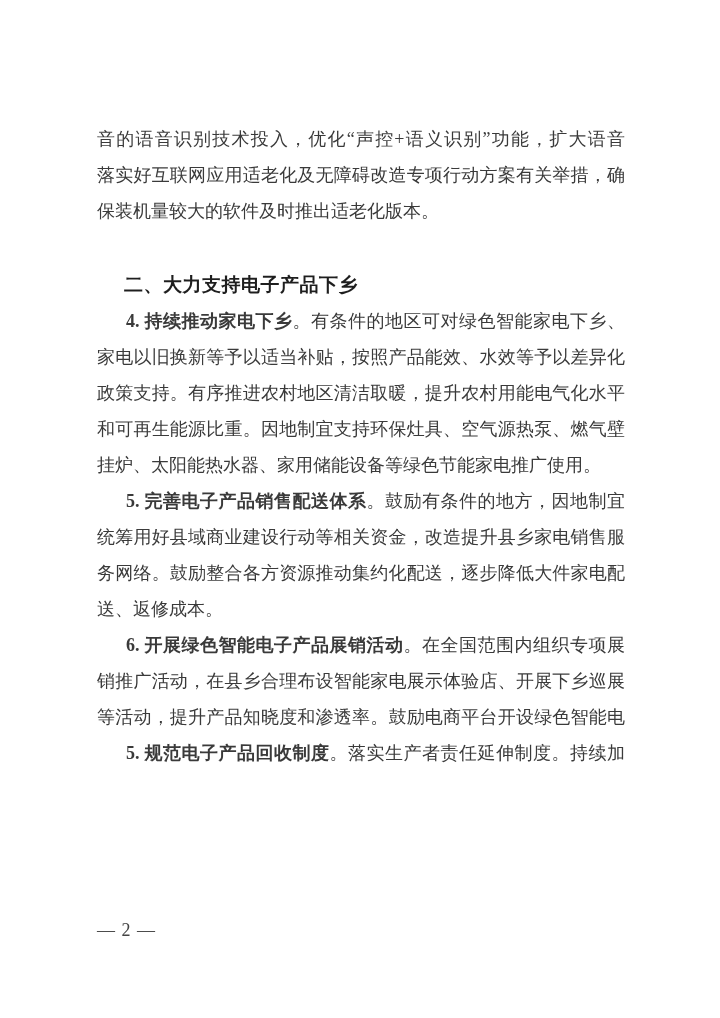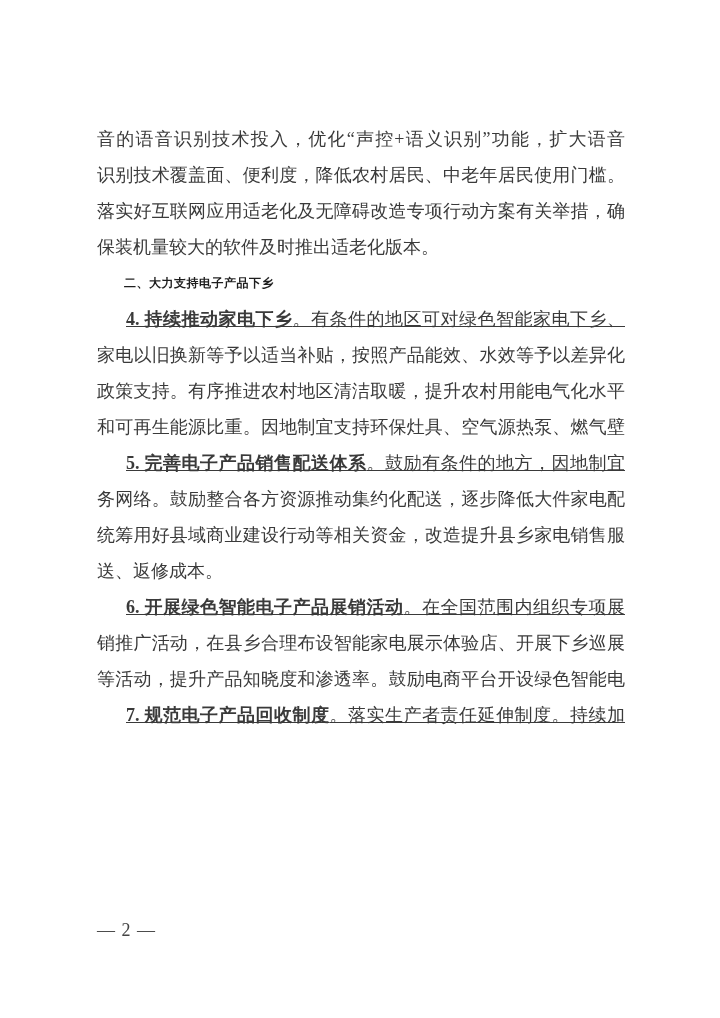--- a/index.html
+++ b/index.html
@@ -31,70 +31,70 @@
     text-align:justify;
     text-align-last:justify;
     height:36px;
     overflow:visible;
   }
   .line.end{
     text-align-last:left;
   }
   .line.indent{
     text-indent:29px;
-    text-decoration:underline;
   }
   .b{font-weight:700;}
   .r{font-weight:400;}
   .heading{
     font-family:Liberation Serif, serif;
     font-weight:700;
-    font-size:12px;
+    font-size:19px;
     line-height:36px;
     height:36px;
     text-indent:27px;
     color:var(--heading-text);
     letter-spacing:0.5px;
+    margin-top:38px;
   }
   .page-footer{
     position:absolute;
     left:97px;top:912px;
     font-size:18px;
     line-height:36px;
     color:#444444;
     letter-spacing:1px;
   }
 </style>
 </head>
 <body>
 
 <div class="page">
   <div class="doc-body">
       <div class="paragraph">
         <div class="line"><span class="r">音的语音识别技术投入，优化“声控+语义识别”功能，扩大语音</span></div>
-        <div class="line"><span class="r">识别技术覆盖面、便利度，降低农村居民、中老年居民使用门槛。</span></div>
         <div class="line"><span class="r">落实好互联网应用适老化及无障碍改造专项行动方案有关举措，确</span></div>
         <div class="line end"><span class="r">保装机量较大的软件及时推出适老化版本。</span></div>
       </div>
       <div class="heading">二、大力支持电子产品下乡</div>
       <div class="paragraph">
         <div class="line indent"><span class="b">4. 持续推动家电下乡</span><span class="r">。有条件的地区可对绿色智能家电下乡、</span></div>
         <div class="line"><span class="r">家电以旧换新等予以适当补贴，按照产品能效、水效等予以差异化</span></div>
         <div class="line"><span class="r">政策支持。有序推进农村地区清洁取暖，提升农村用能电气化水平</span></div>
         <div class="line"><span class="r">和可再生能源比重。因地制宜支持环保灶具、空气源热泵、燃气壁</span></div>
+        <div class="line end"><span class="r">挂炉、太阳能热水器、家用储能设备等绿色节能家电推广使用。</span></div>
       </div>
       <div class="paragraph">
         <div class="line indent"><span class="b">5. 完善电子产品销售配送体系</span><span class="r">。鼓励有条件的地方，因地制宜</span></div>
+        <div class="line"><span class="r">统筹用好县域商业建设行动等相关资金，改造提升县乡家电销售服</span></div>
         <div class="line"><span class="r">务网络。鼓励整合各方资源推动集约化配送，逐步降低大件家电配</span></div>
-        <div class="line"><span class="r">统筹用好县域商业建设行动等相关资金，改造提升县乡家电销售服</span></div>
         <div class="line end"><span class="r">送、返修成本。</span></div>
       </div>
       <div class="paragraph">
         <div class="line indent"><span class="b">6. 开展绿色智能电子产品展销活动</span><span class="r">。在全国范围内组织专项展</span></div>
         <div class="line"><span class="r">销推广活动，在县乡合理布设智能家电展示体验店、开展下乡巡展</span></div>
         <div class="line"><span class="r">等活动，提升产品知晓度和渗透率。鼓励电商平台开设绿色智能电</span></div>
       </div>
       <div class="paragraph">
-        <div class="line indent"><span class="b">7. 规范电子产品回收制度</span><span class="r">。落实生产者责任延伸制度。持续加</span></div>
+        <div class="line indent"><span class="b">5. 规范电子产品回收制度</span><span class="r">。落实生产者责任延伸制度。持续加</span></div>
       </div>
     </div>
   <div class="page-footer">— 2 —</div>
 </div>
 
 </body></html>

